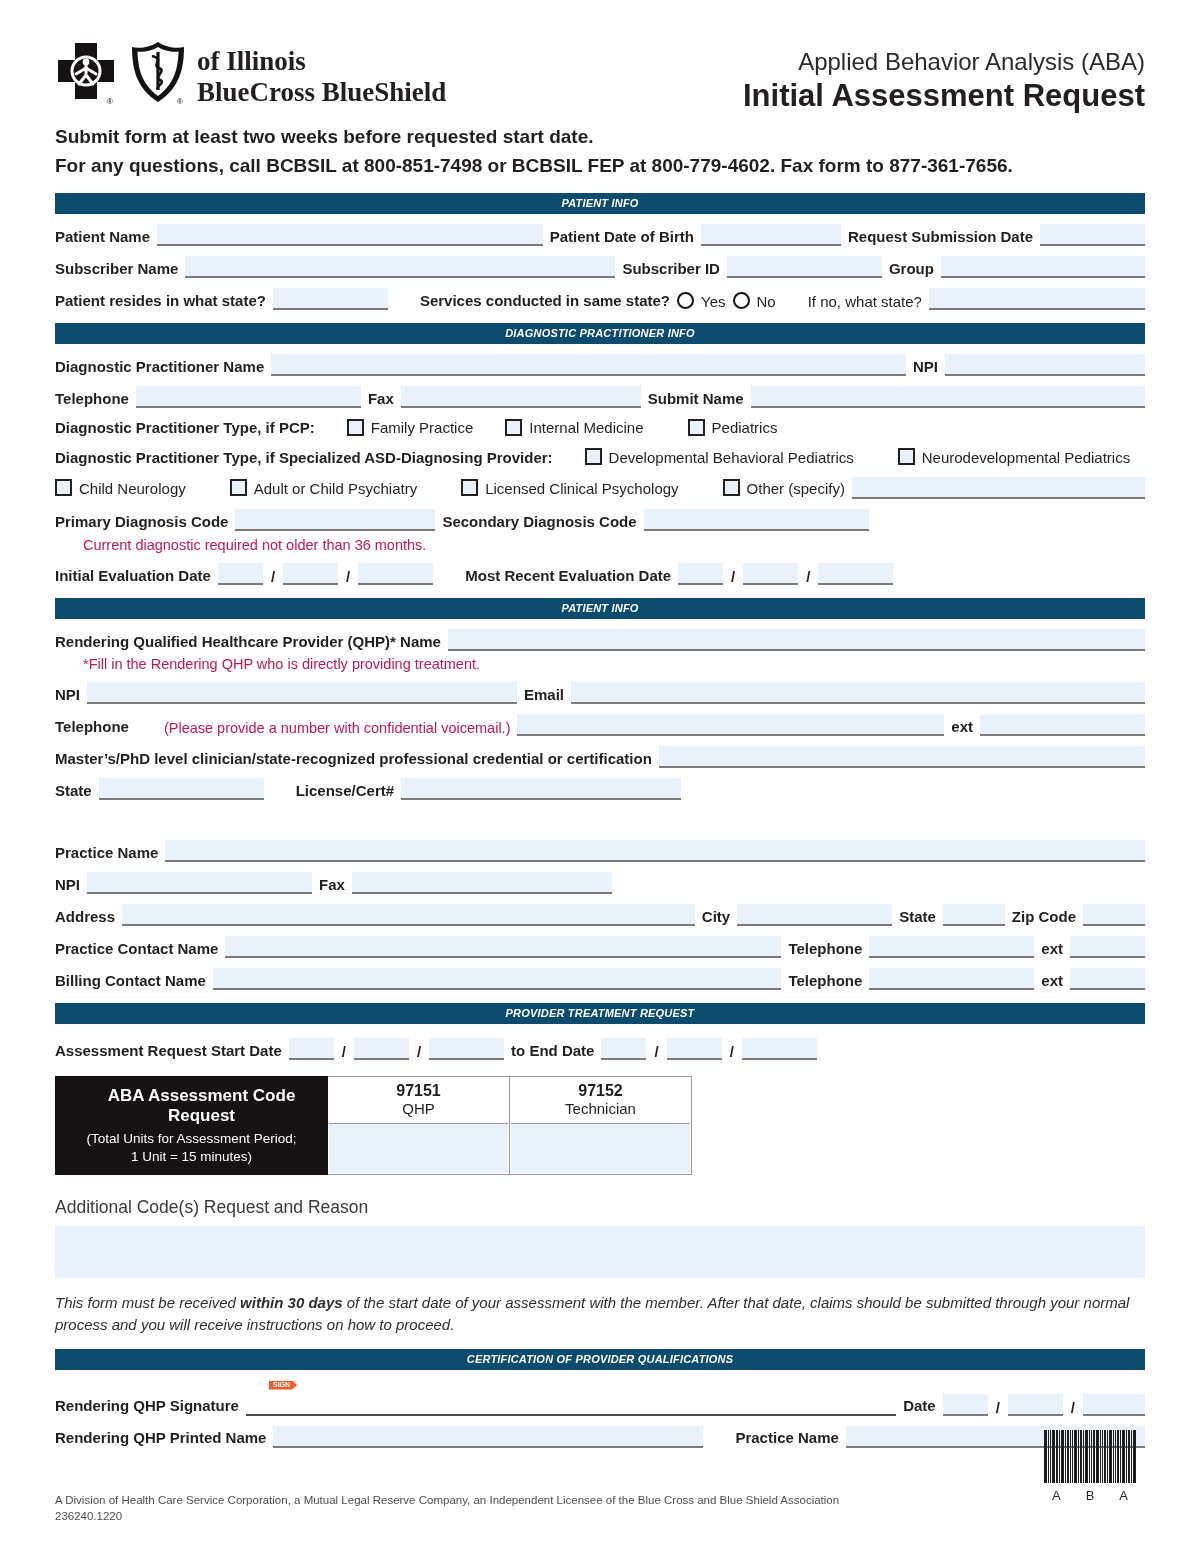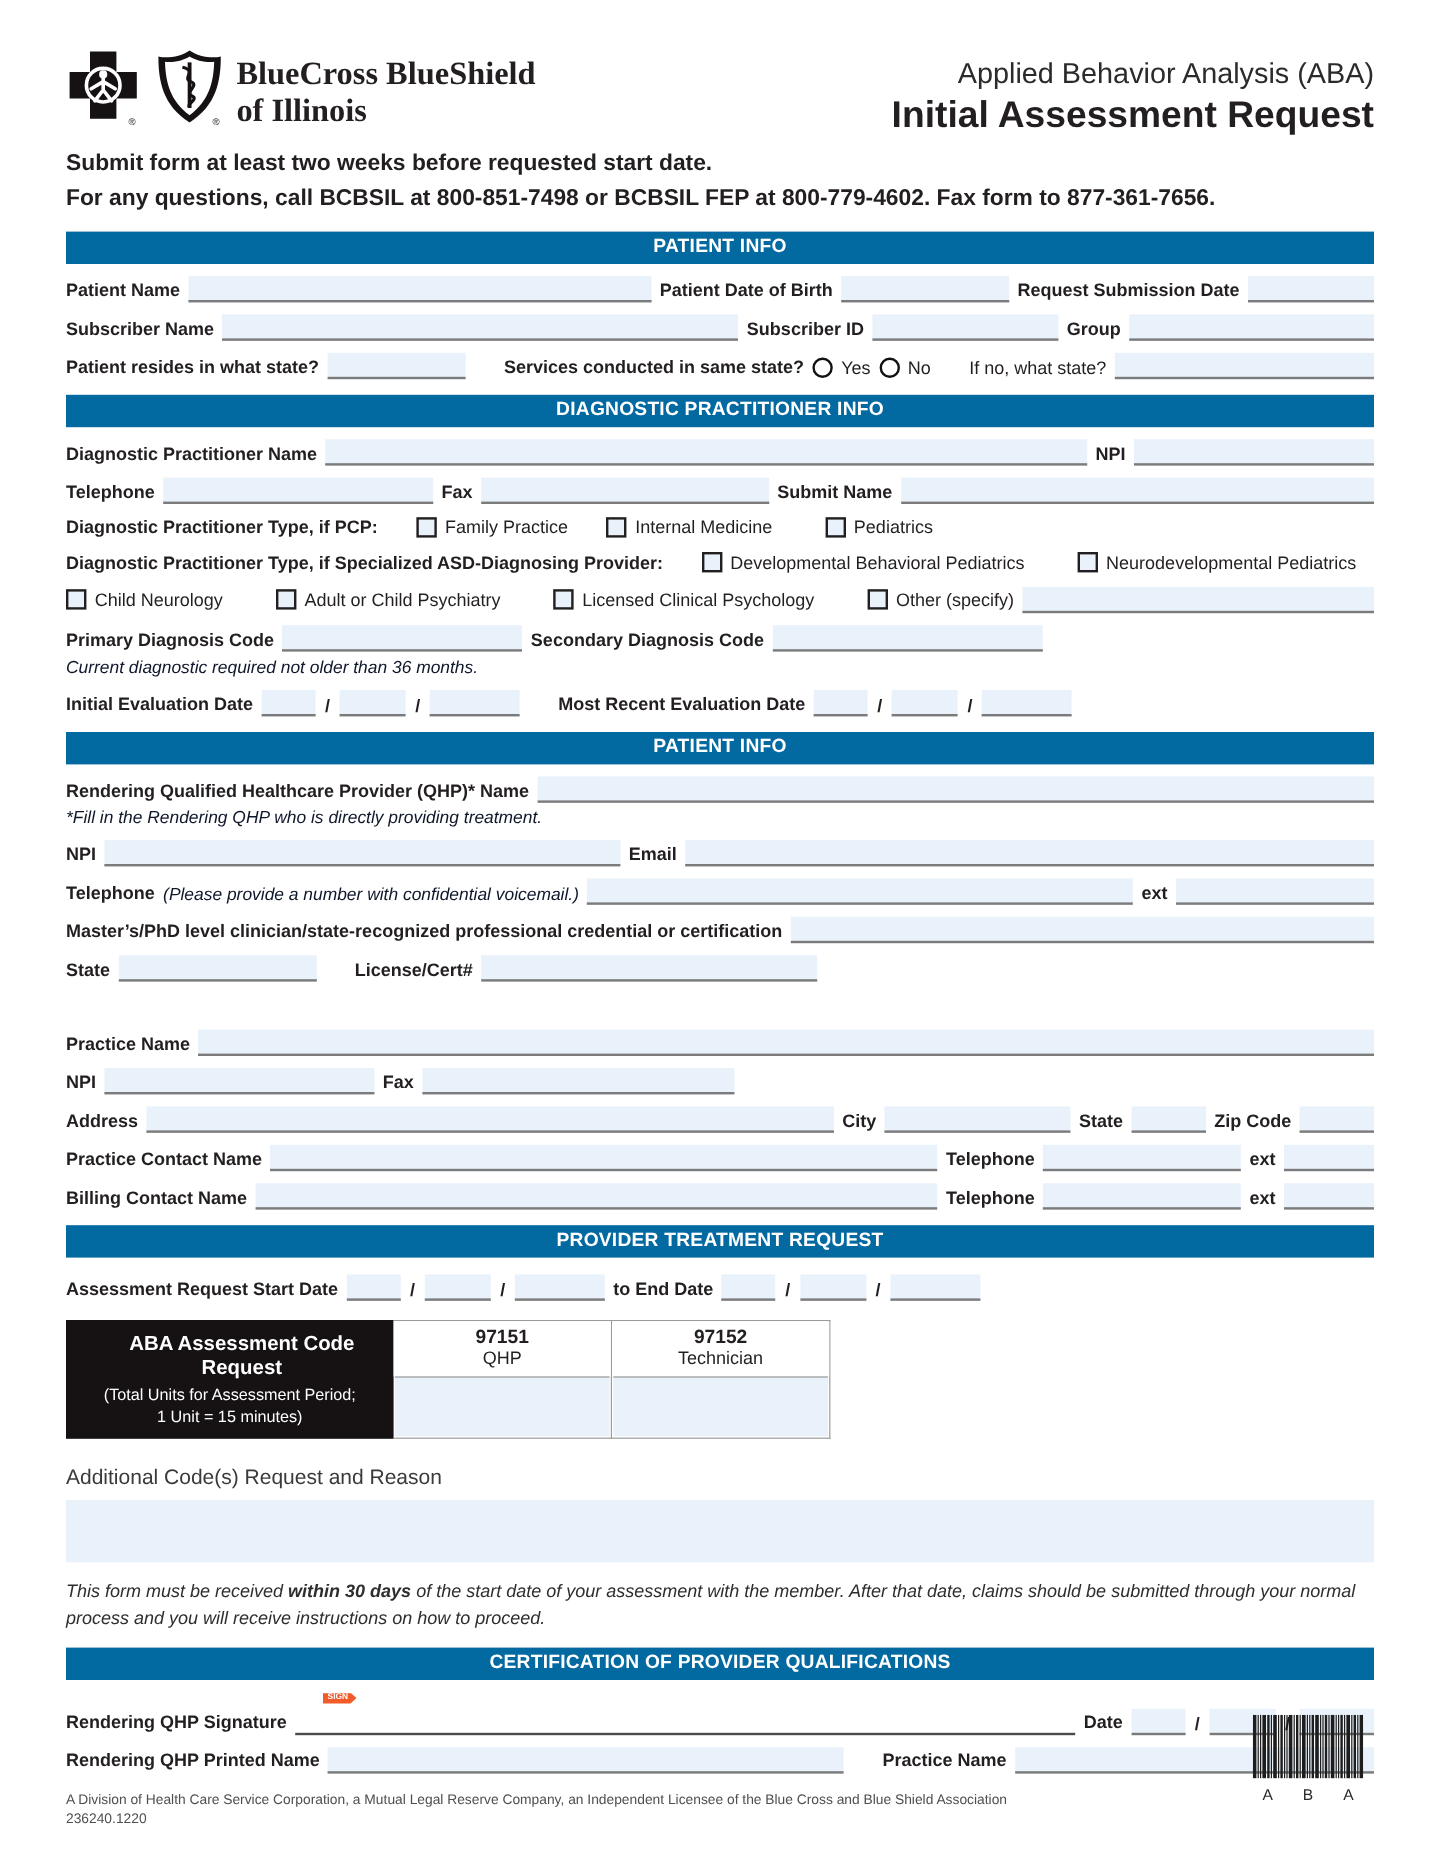--- a/index.html
+++ b/index.html
@@ -10,25 +10,25 @@
   .hdr { display:flex; justify-content:space-between; align-items:flex-start; }
   .logo-wrap { display:flex; align-items:flex-start; gap:10px; }
   .logo-icons { display:flex; align-items:flex-start; gap:12px; }
   .logo-text { font-family:"Liberation Serif","DejaVu Serif",serif; font-weight:bold; font-size:27px; line-height:1.15; padding-top:6px; }
   .title-block { text-align:right; padding-top:8px; }
   .subtitle { font-size:24px; font-weight:normal; color:#2b2b2b; }
   .title { font-size:31px; font-weight:bold; margin-top:2px; }
 
   .intro { text-align:left; font-weight:bold; font-size:19px; margin-top:9px; line-height:1.5; }
 
-  .bar { background:#0369a1; color:#fff; text-align:center; font-weight:bold; font-size:16px; padding:4px 0 5px 0; margin-top:13px; letter-spacing:.2px; }
+  .bar { background:#0c4a6e; color:#fff; text-align:center; font-weight:bold; font-size:11px; padding:4px 0 5px 0; margin-top:13px; letter-spacing:.2px;font-style:italic; }
 
   .row { display:flex; align-items:flex-end; margin-top:10px; gap:7px; }
   .lbl { font-weight:bold; font-size:15px; white-space:nowrap; line-height:1.3; }
-  .it { font-style:italic; font-weight:normal; font-size:14.5px; color:#0f172a; }
+  .it { font-weight:normal; font-size:14.5px; color:#be185d;margin-left:28px; }
   .fld { background:#e9f2fb; border-bottom:2px solid #7b7b7b; height:22px; min-width:40px; }
   .grow { flex:1 1 auto; }
   .sigline { border-bottom:2px solid #4a4a4a; height:22px; }
   .seg { background:#e9f2fb; border-bottom:2px solid #7b7b7b; height:22px; }
   .w45{width:45px}.w55{width:55px}.w62{width:62px}.w75{width:75px}.w105{width:105px}
   .w115{width:115px}.w140{width:140px}.w155{width:155px}.w165{width:165px}.w200{width:200px}
   .w225{width:225px}.w240{width:240px}.w260{width:260px}.w280{width:280px}.w430{width:430px}
   .slash { font-weight:bold; font-size:15px; padding:0 1px; }
 
   .chk { width:17px; height:17px; border:2px solid #231f20; background:#e9f2fb; display:inline-block; flex:0 0 auto; margin-bottom:1px; }
@@ -80,22 +80,22 @@
           <svg width="58" height="66" viewBox="0 0 58 66">
             <path d="M29 2 C22 7 10 9 3 7 C3 28 7 48 29 62 C51 48 55 28 55 7 C48 9 36 7 29 2 Z" fill="#161213"></path>
             <path d="M29 7 C24 10.5 14 12.5 8.5 11.5 C9 28 12.5 44 29 56 C45.5 44 49 28 49.5 11.5 C44 12.5 34 10.5 29 7 Z" fill="#fff"></path>
             <rect x="27.4" y="12" width="3.2" height="38" fill="#161213"></rect>
             <path d="M23 16 C36 19 22 25 30 28 C38 31 24 37 31 40 C37 42.5 26 47 29 49" stroke="#161213" stroke-width="2.6" fill="none"></path>
             <text x="48" y="64" font-size="8" fill="#161213">®</text>
           </svg>
         </span>
       </div>
       <div class="logo-text">
+        <div>of Illinois</div>
         <div>BlueCross BlueShield</div>
-        <div>of Illinois</div>
       </div>
     </div>
     <div class="title-block">
       <div class="subtitle">Applied Behavior Analysis (ABA)</div>
       <div class="title">Initial Assessment Request</div>
     </div>
   </div>
 
   <div class="intro">
     <div>Submit form at least two weeks before requested start date.</div>

